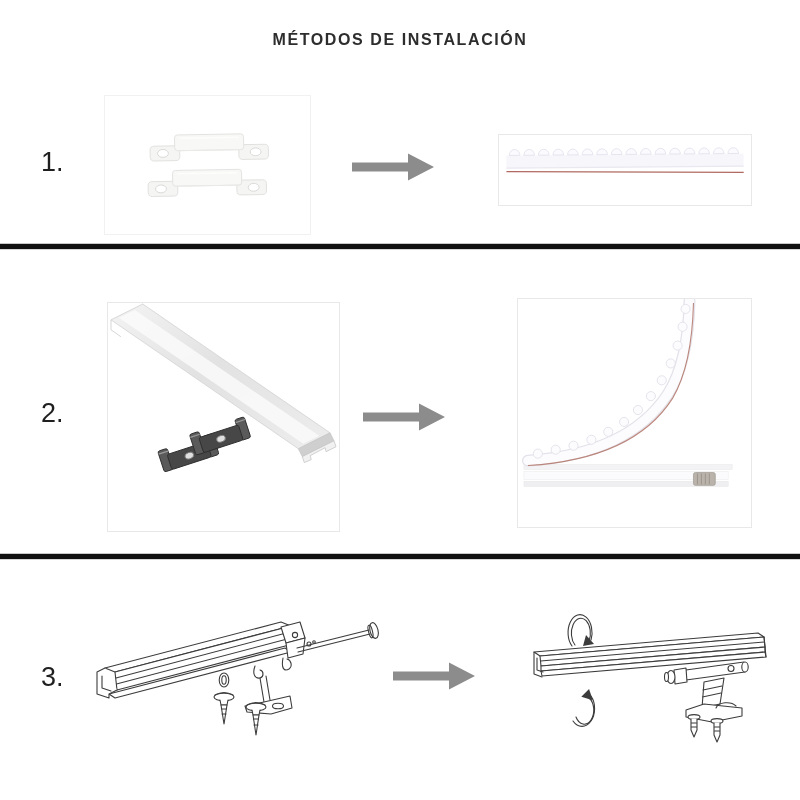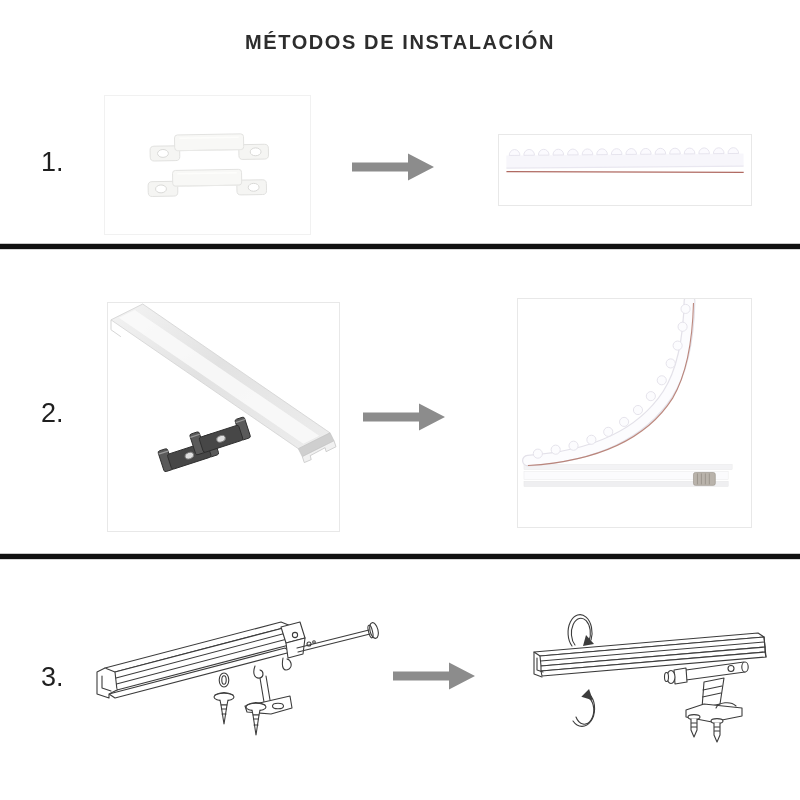--- a/index.html
+++ b/index.html
@@ -3,21 +3,21 @@
 <meta charset="utf-8">
 <style>
   html,body{margin:0;padding:0;}
   body{
     width:800px;height:800px;background:#ffffff;position:relative;
     font-family:"Liberation Sans", sans-serif;overflow:hidden;
   }
   .abs{position:absolute;}
   .title{
     left:0;right:0;top:31px;text-align:center;
-    font-size:20px;font-weight:600;letter-spacing:1.6px;color:#2d2d2d;
+    font-size:16px;font-weight:600;letter-spacing:1.6px;color:#2d2d2d;
   }
   .step-num{
     width:40px;text-align:left;font-size:27px;font-weight:500;color:#1f1f1f;
   }
   .photo{
     background:#ffffff;border:1px solid #e8e8e8;box-sizing:border-box;
   }
   .photo.faint{border-color:#f1f1f1;}
   .drawing{background:#ffffff;}
   .divider{

